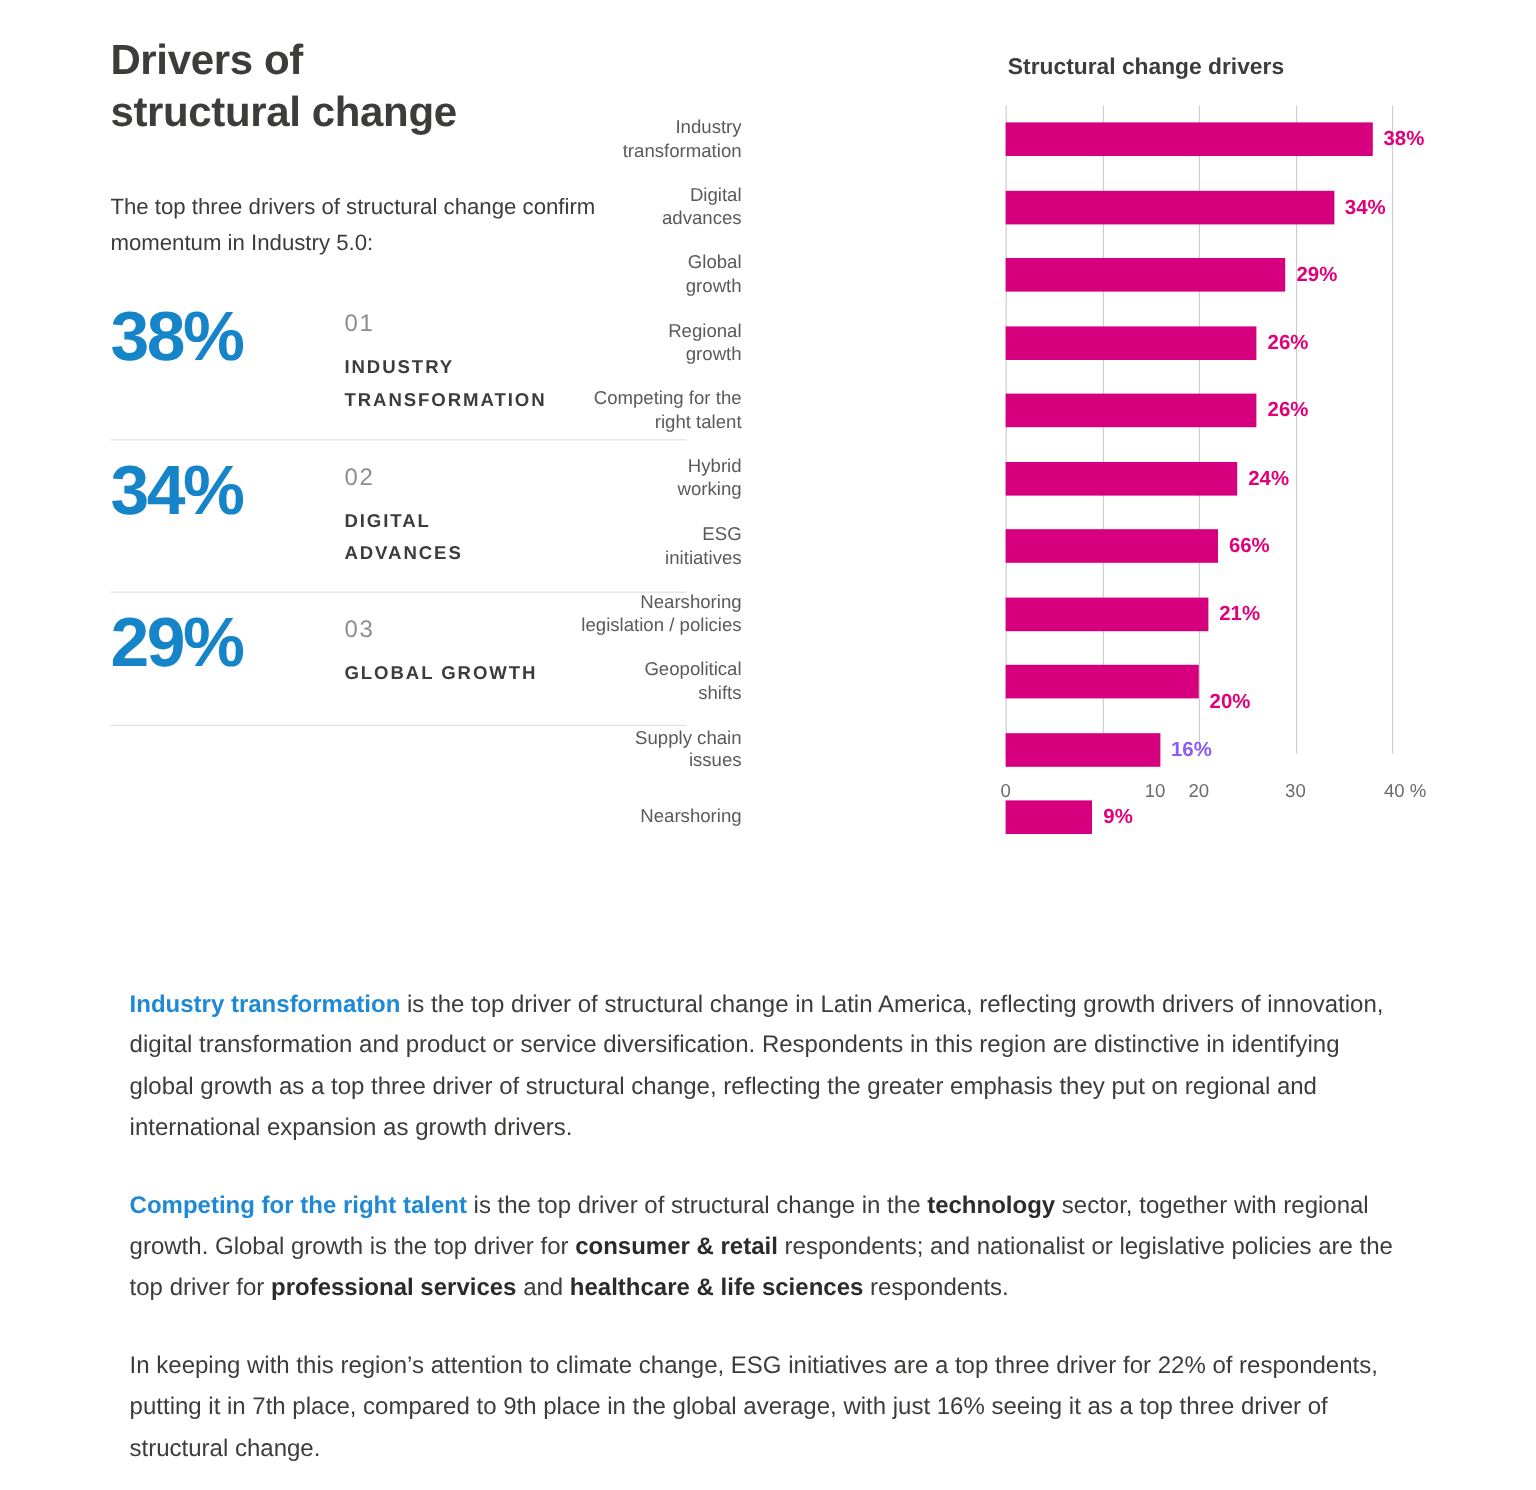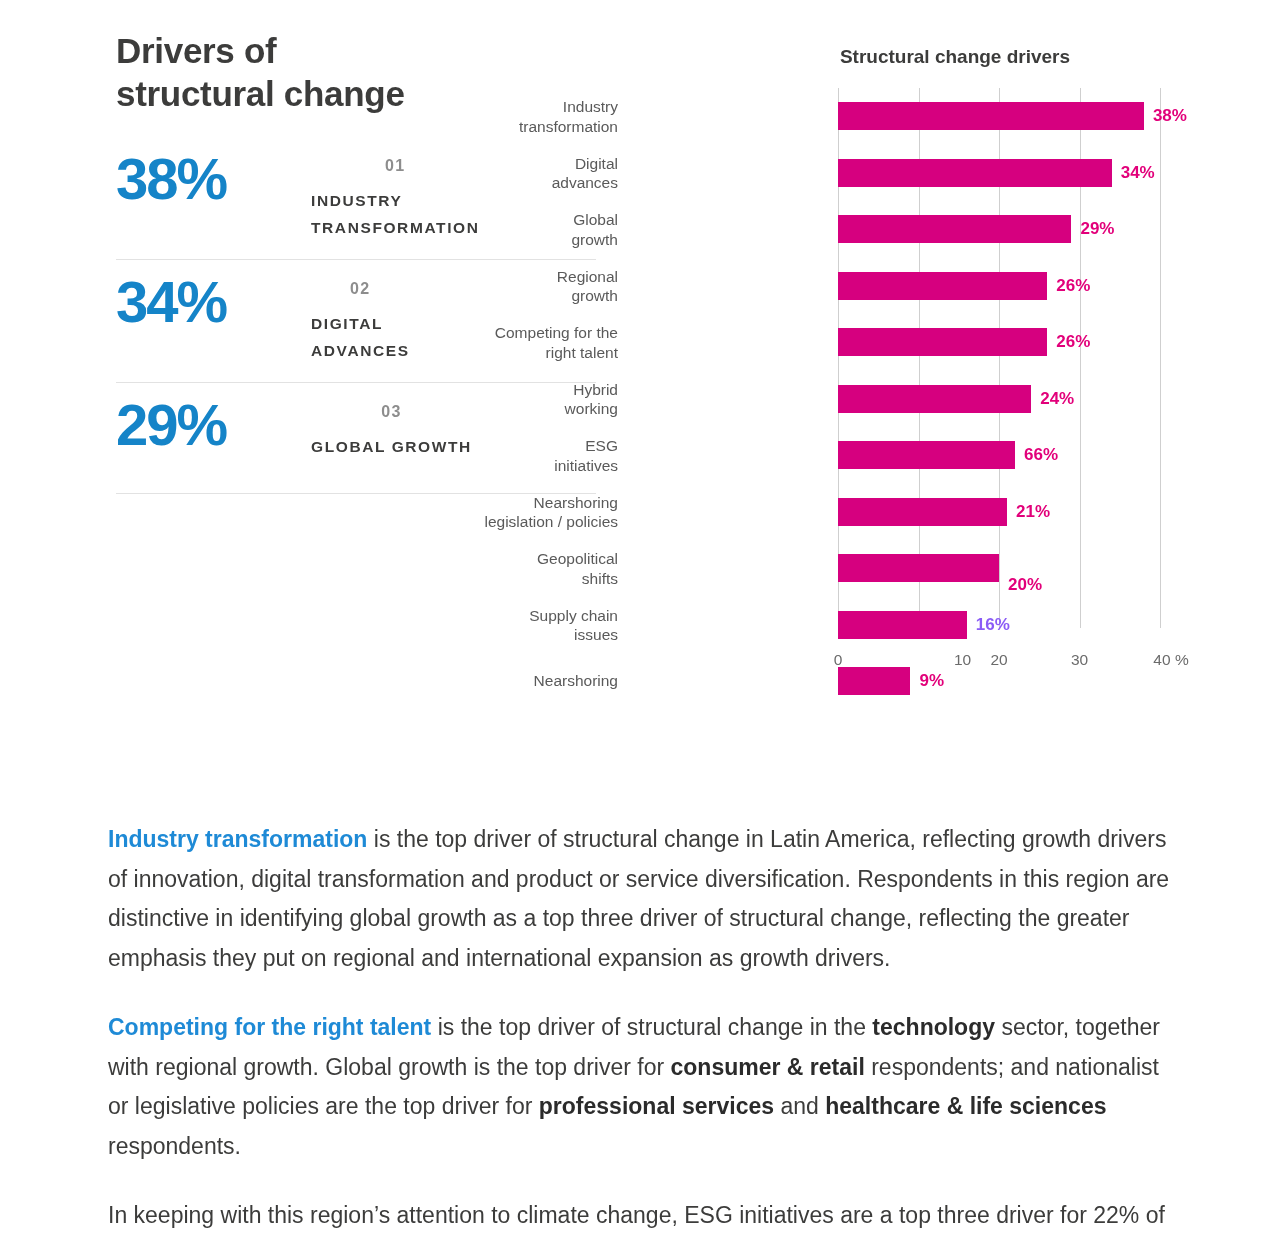--- a/index.html
+++ b/index.html
@@ -16,21 +16,21 @@
 
   
   .top-section {
     position: relative;
     height: 790px;
   }
 
   
   .left-col {
     position: absolute;
-    left: 116px;
+    left: 92px;
     top: 30px;
     width: 500px;
   }
   .page-title {
     font-size: 35px;
     font-weight: bold;
     line-height: 1.22;
     color: #3c3c3b;
     letter-spacing: -0.3px;
     margin: 0;
@@ -57,25 +57,24 @@
     font-size: 58px;
     font-weight: bold;
     line-height: 0.96;
     letter-spacing: -2px;
     width: 195px;
     flex: 0 0 195px;
   }
   .stat-meta { padding-top: 6px; }
   .stat-rank {
     color: #8d8d8d;
-    font-size: 16px;
-    font-weight: bold;
+    font-size: 20px;
+    font-weight: normal;
     letter-spacing: 1.4px;
     line-height: 1.1;
-    text-align: center;
   }
   .stat-label {
     margin-top: 12px;
     color: #3c3c3b;
     font-size: 15.5px;
     font-weight: bold;
     letter-spacing: 1.6px;
     line-height: 1.75;
     white-space: pre-line;
   }
@@ -165,37 +164,38 @@
   }
 
   
   .body-copy {
     position: absolute;
     left: 108px;
     top: 820px;
     width: 1065px;
   }
   .para {
-    font-size: 23px;
+    font-size: 20px;
     line-height: 1.72;
     color: #3c3c3b;
     margin: 0 0 30px 0;
   }
   .para:last-child { margin-bottom: 0; }
   .lead { color: #1e8ad6; font-weight: bold; }
   .em { font-weight: bold; color: #2b2b2b; }
 </style>
 </head>
 <body>
 
 <div class="top-section">
 
   <div class="left-col">
     <h1 class="page-title">Drivers of
 structural change</h1>
+    <div class="intro-text">The top three drivers of structural change confirm momentum in Industry 5.0:</div>
 
     <div class="stats-list">
 
       <div class="stat-row">
         <div class="stat-number">38%</div>
         <div class="stat-meta">
           <div class="stat-rank">01</div>
           <div class="stat-label">INDUSTRY
 TRANSFORMATION</div>
         </div>

